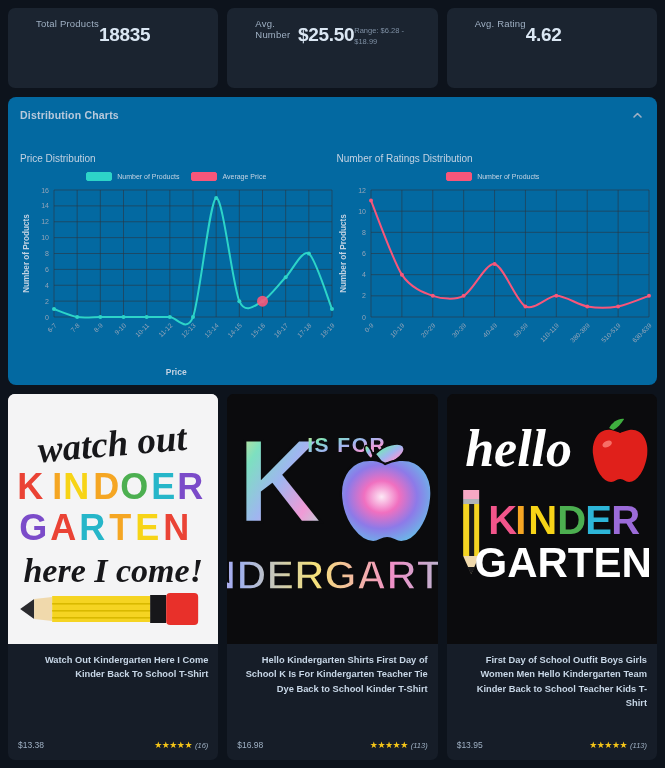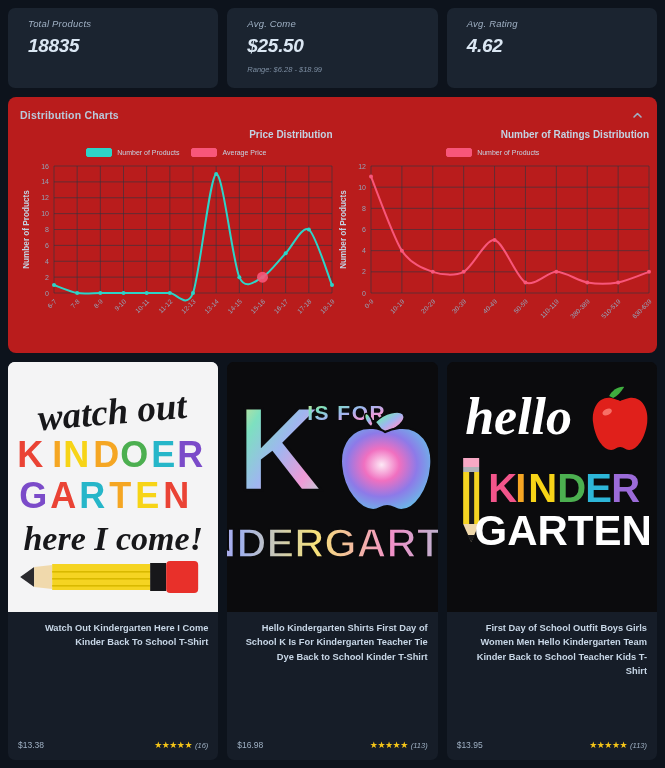--- a/index.html
+++ b/index.html
@@ -8,35 +8,35 @@
     background: #0d131c;
     font-family: "Liberation Sans", sans-serif;
     overflow: hidden;
   }
   .page { width: 665px; height: 768px; padding: 8px; display: flex; flex-direction: column; gap: 9px; }
 
   
   .stats-row { display: flex; gap: 9px; height: 80px; }
   .stat-card {
     flex: 1; background: #1b2430; border-radius: 7px;
-    padding: 10px 20px; display: flex; flex-direction: column; font-style: italic;
+    padding: 10px 28px; display: flex; flex-direction: row;
   }
   .stat-label { font-size: 9.5px; color: #9fb0c3; letter-spacing: .2px; }
   .stat-value { font-size: 19px; font-weight: bold; color: #dbe7f3; margin-top: 6px; letter-spacing: -.3px; }
   .stat-sub { font-size: 7.5px; color: #7e8fa3; margin-top: 8px; line-height: 1.45; }
 
   
-  .charts-panel { background: #b91c1c; border-radius: 8px; padding: 10px 12px 8px 12px; }
+  .charts-panel { background: #0369a1; border-radius: 8px; padding: 10px 12px 8px 12px; }
   .charts-head { display: flex; align-items: center; justify-content: space-between; }
   .charts-title { font-size: 10.5px; font-weight: bold; color: #b9c9db; letter-spacing: .2px; }
   .chev { width: 16px; height: 16px; display: flex; align-items: center; justify-content: center; cursor: pointer; }
   .chev svg { display: block; }
   .charts-body { display: flex; gap: 4px; margin-top: 6px; }
   .chart-box { width: 50%; position: relative; }
-  .chart-title { text-align: right; font-size: 10px; font-weight: bold; color: #c3d2e2; margin-bottom: 4px; }
+  .chart-title { text-align: left; font-size: 10px; font-weight: normal; color: #c3d2e2; margin-bottom: 4px; margin-top: 24px; }
   .legend { display: flex; justify-content: center; gap: 12px; align-items: center; height: 16px; }
   .legend-item { display: flex; align-items: center; gap: 5px; }
   .legend-swatch { width: 26px; height: 9px; border-radius: 2px; }
   .legend-text { font-size: 7px; color: #c6d4e3; }
   .plot { position: relative; }
   .plot svg { display: block; }
   .axis-title { text-align: center; font-size: 8.5px; font-weight: bold; color: #c3d2e2; margin-top: -2px; }
 
   
   .products-row { display: flex; gap: 9px; flex: 1; }
@@ -62,21 +62,21 @@
 <body>
 
 <div class="page">
 
   <div class="stats-row">
     <div class="stat-card">
       <div class="stat-label">Total Products</div>
       <div class="stat-value">18835</div>
     </div>
     <div class="stat-card">
-      <div class="stat-label">Avg. Come</div>
+      <div class="stat-label">Avg. Number</div>
       <div class="stat-value">$25.50</div>
       <div class="stat-sub">Range: $6.28 - $18.99</div>
     </div>
     <div class="stat-card">
       <div class="stat-label">Avg. Rating</div>
       <div class="stat-value">4.62</div>
     </div>
   </div>
 
   <div class="charts-panel">
@@ -160,20 +160,21 @@
               <circle cx="173" cy="133" r="2" fill="#2dd4c8"></circle>
               <circle cx="196.16666666666666" cy="13.9375" r="2" fill="#2dd4c8"></circle>
               <circle cx="219.33333333333334" cy="117.125" r="2" fill="#2dd4c8"></circle>
               <circle cx="242.5" cy="117.125" r="2" fill="#2dd4c8"></circle>
               <circle cx="265.66666666666663" cy="93.3125" r="2" fill="#2dd4c8"></circle>
               <circle cx="288.83333333333337" cy="69.5" r="2" fill="#2dd4c8"></circle>
               <circle cx="312" cy="125.0625" r="2" fill="#2dd4c8"></circle>
               <circle cx="242.5" cy="117.125" r="5.5" fill="#f8567a" opacity="0.9"></circle>
             </svg>
         </div>
+        <div class="axis-title">Price</div>
       </div>
 
       <div class="chart-box">
         <div class="chart-title">Number of Ratings Distribution</div>
         <div class="legend">
           <div class="legend-item">
             <span class="legend-swatch" style="background:#f8567a;border:1.5px solid #f8567a;"></span>
             <span class="legend-text">Number of Products</span>
           </div>
         </div>

